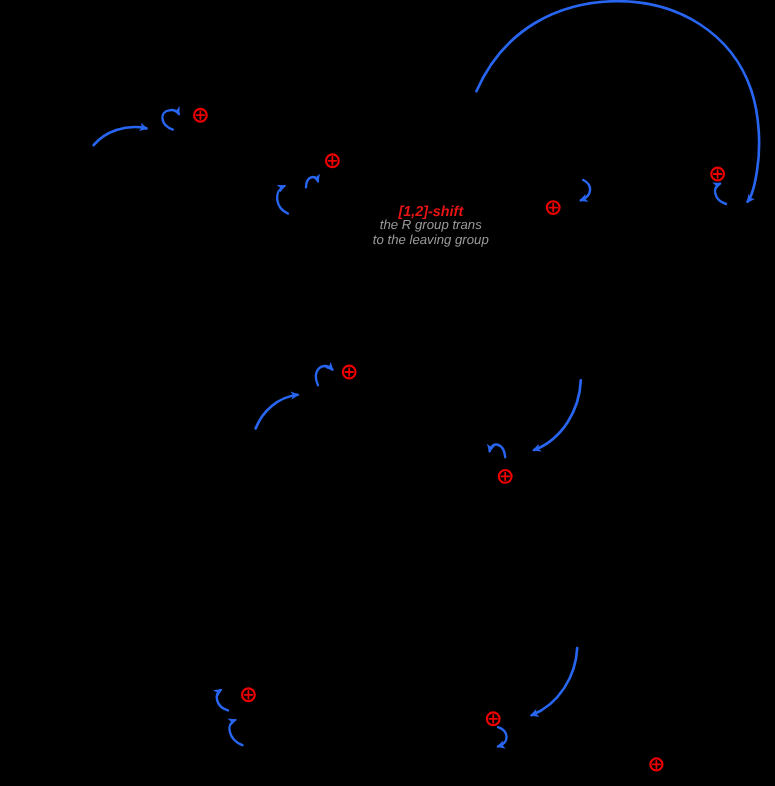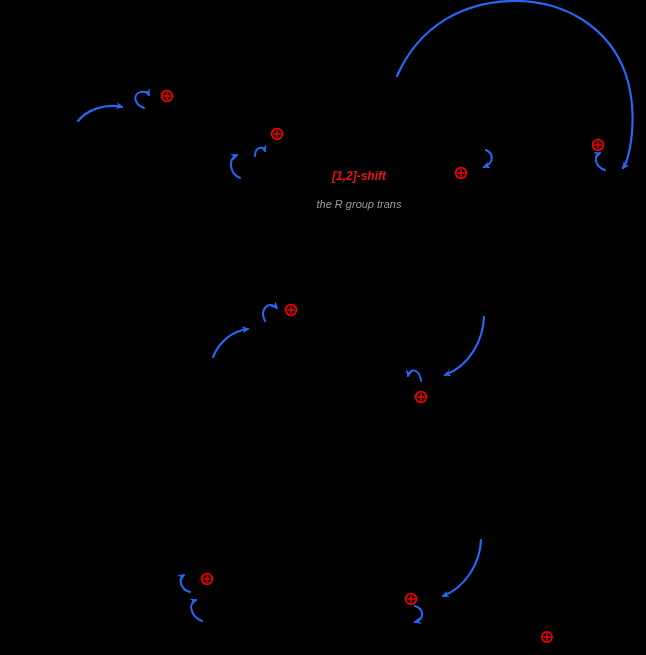--- a/index.html
+++ b/index.html
@@ -34,21 +34,21 @@
     color: #e81414;
     font-weight: bold;
     font-size: 12px;
     line-height: 13px;
     margin: 0;
   }
   .annotation .note-line {
     color: #9a9a9a;
     font-size: 11px;
     line-height: 11.8px;
-    margin: 16px;
+    margin: 0;
   }
 </style>
 </head>
 <body>
 
 <div class="canvas">
 
   <svg class="layer" width="646" height="655" viewBox="0 0 646 655">
     <defs>
       <marker id="ah" markerUnits="userSpaceOnUse" markerWidth="10" markerHeight="10" refX="5.6" refY="3.5" orient="auto">
@@ -125,15 +125,16 @@
       <g>
         <circle cx="547" cy="637" r="5" stroke-width="1.8"></circle>
         <path d="M 544 637 H 550 M 547 634 V 640" stroke-width="1.5"></path>
       </g>
     </g>
   </svg>
 
   <div class="annotation">
     <div class="shift-title">[1,2]-shift</div>
     <div class="note-line">the R group trans</div>
+    <div class="note-line">to the leaving group</div>
   </div>
 
 </div>
 
 </body></html>

